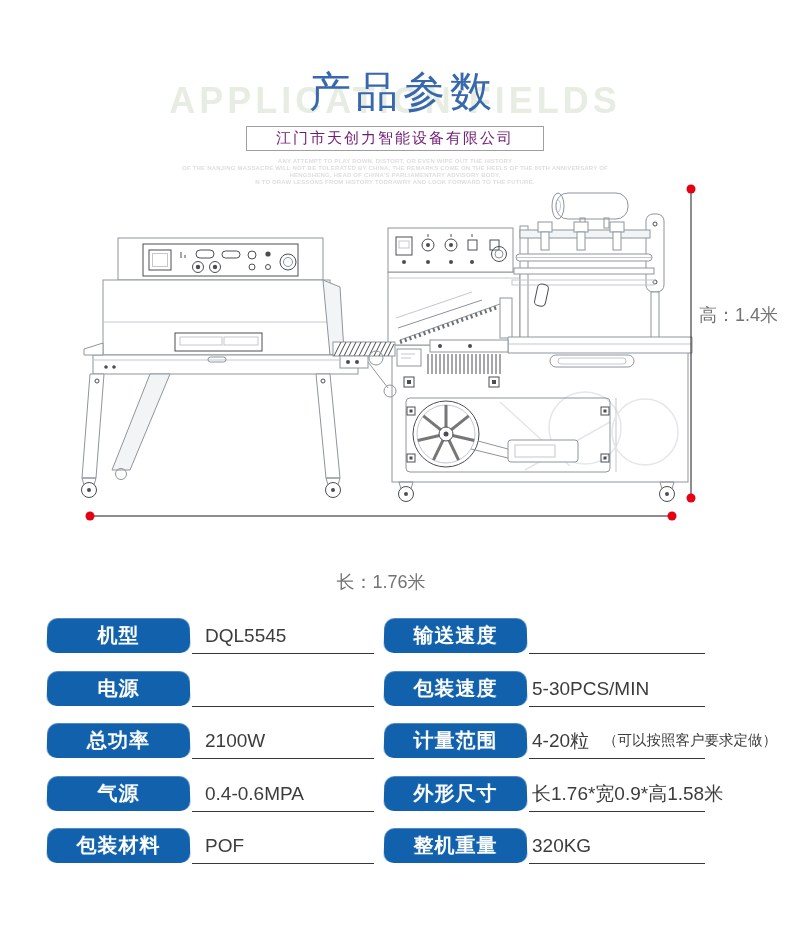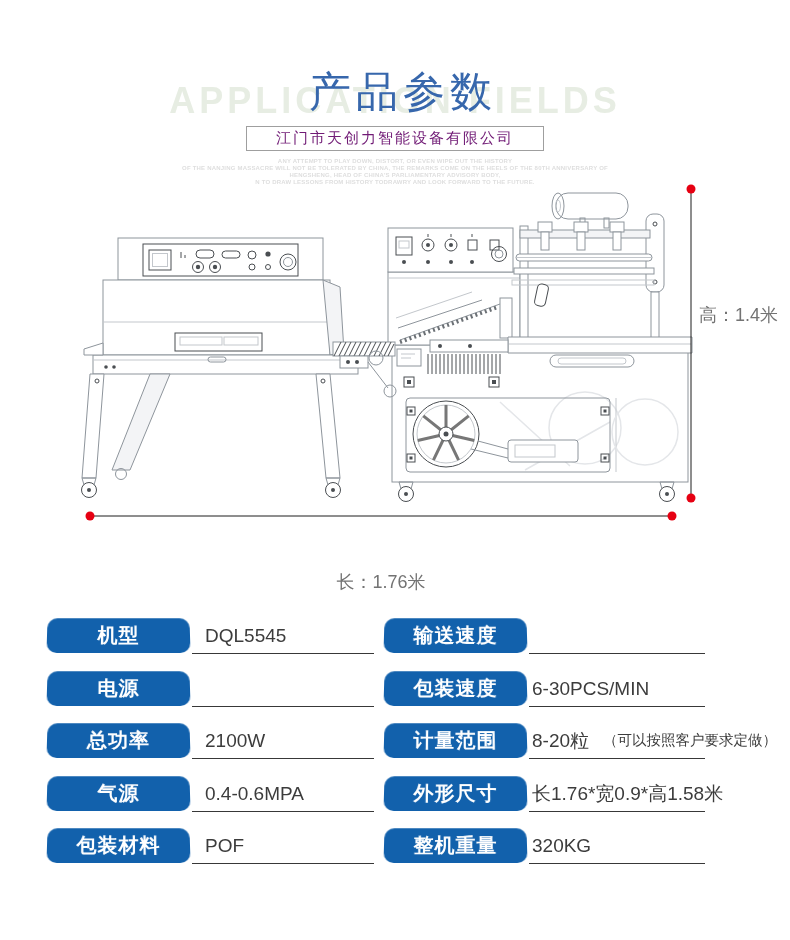--- a/index.html
+++ b/index.html
@@ -282,30 +282,30 @@
     <div class="pill">
         <span>输送速度</span>
       </div>
     <div class="uline"></div>
   </div>
   <div class="spec-row col-r" style="top:671px">
     <div class="pill">
         <span>包装速度</span>
       </div>
     <div class="val">
-        <span class="v">6-30PCS/MIN</span>
+        <span class="v">5-30PCS/MIN</span>
       </div>
     <div class="uline"></div>
   </div>
   <div class="spec-row col-r" style="top:723px">
     <div class="pill">
         <span>计量范围</span>
       </div>
     <div class="val">
-        <span class="v">8-20粒</span>
+        <span class="v">4-20粒</span>
         <span class="n">（可以按照客户要求定做）</span>
       </div>
     <div class="uline"></div>
   </div>
   <div class="spec-row col-r" style="top:776px">
     <div class="pill">
         <span>外形尺寸</span>
       </div>
     <div class="val">
         <span class="v">长1.76*宽0.9*高1.58米</span>

